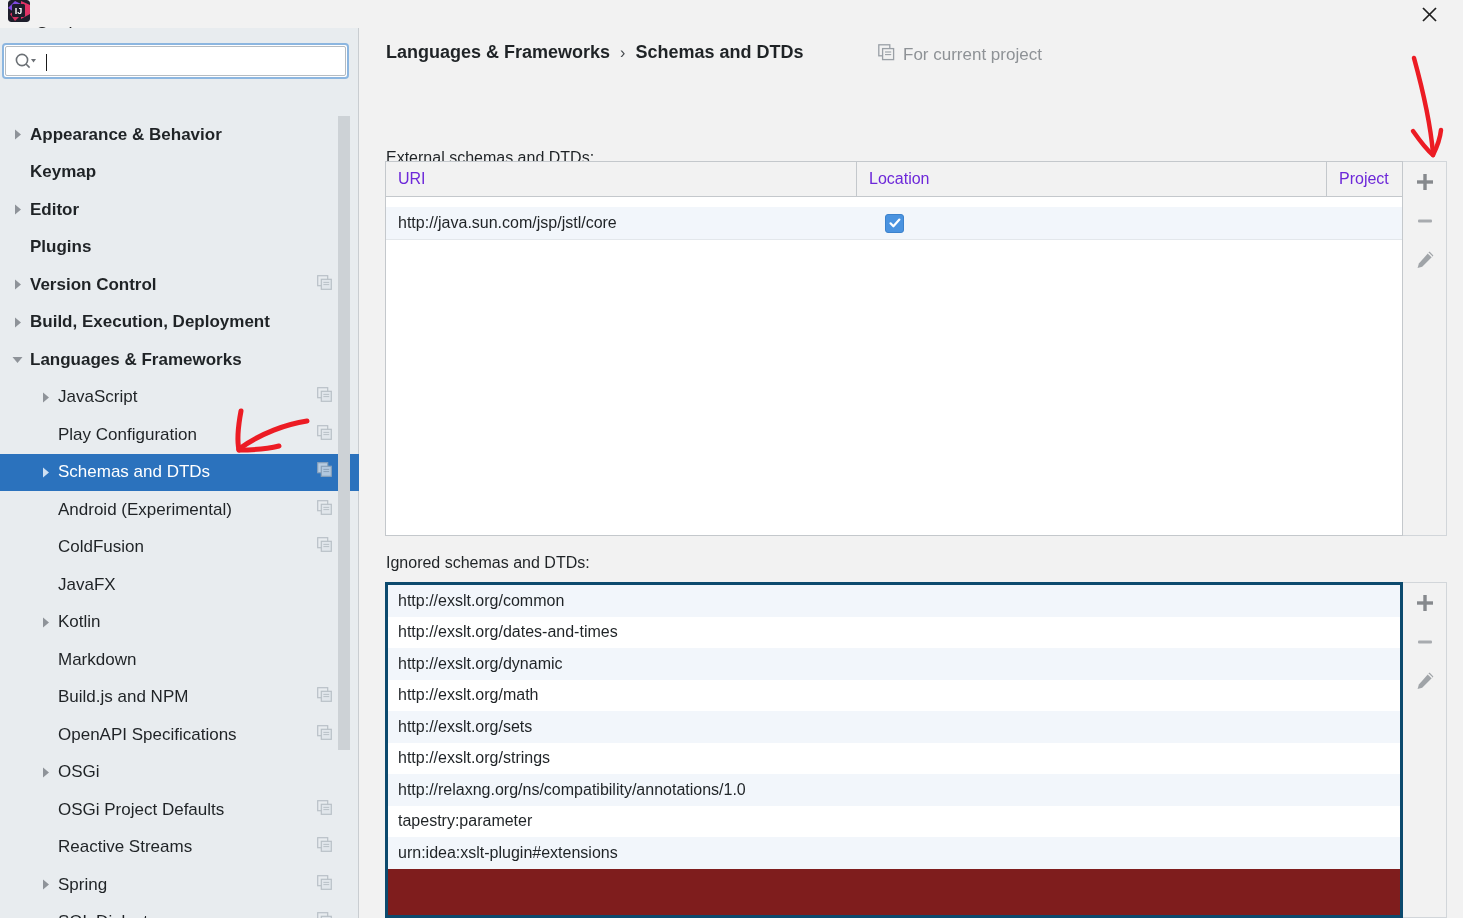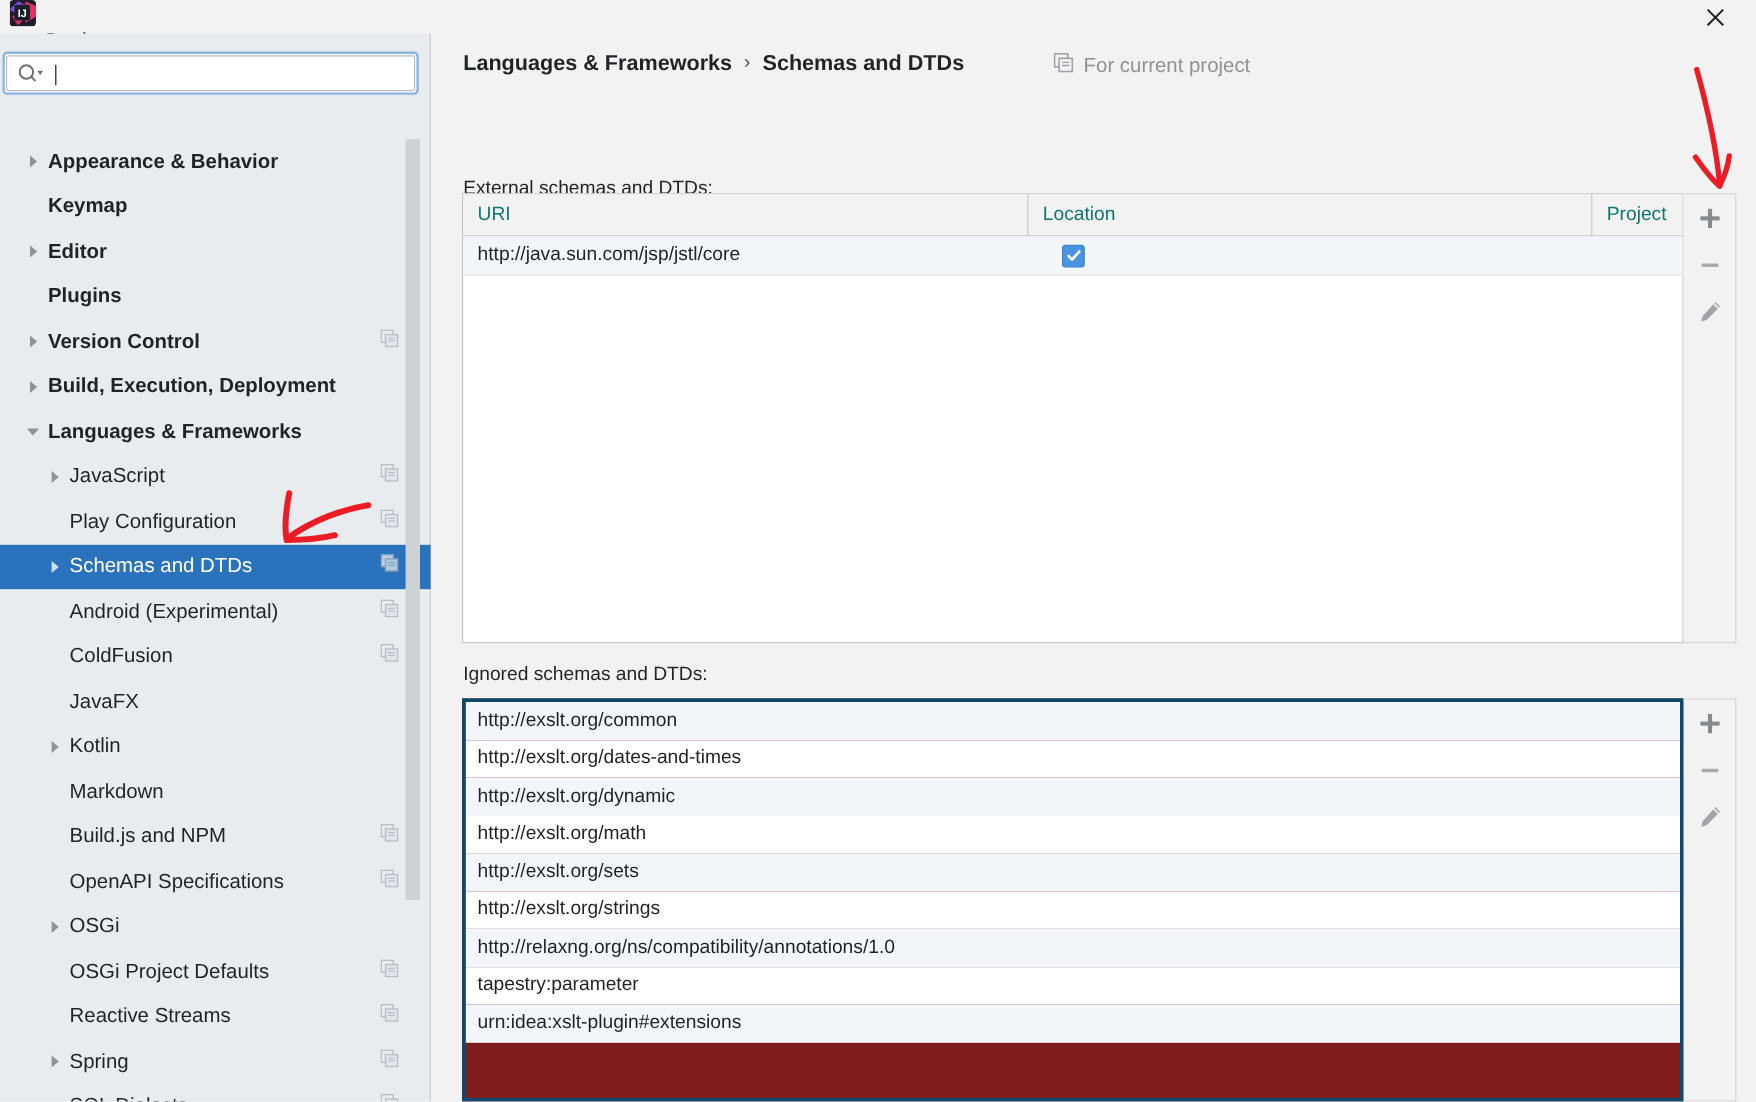--- a/index.html
+++ b/index.html
@@ -84,21 +84,21 @@
 
   .tree {
     position: absolute; left: 0; top: 88px;
     width: 359px; height: 830px;
     overflow: hidden;
   }
   .tree-row {
     position: relative;
     height: 37.5px;
     display: flex; align-items: center;
-    padding-left: 14px;
+    padding-left: 4px;
     cursor: default;
     color: #1f2326;
   }
   .tree-row.selected {
     background: #2b72bd;
     color: #ffffff;
   }
   .tree-row .arrow {
     width: 26px; flex: 0 0 26px;
     display: flex; align-items: center; justify-content: center;
@@ -157,31 +157,32 @@
     background: #ffffff;
     border: 1px solid #c4c8cc;
   }
   .ext-head {
     display: flex; height: 35px;
     background: #f2f2f2;
     border-bottom: 1px solid #c4c8cc;
     align-items: center;
   }
   .ext-head .th {
-    font-size: 16px; color: #0f766e;
+    font-size: 16px; color: #6d28d9;
     padding-left: 12px;
     height: 100%; display: flex; align-items: center;
   }
   .th.uri { width: 471px; border-right: 1px solid #c4c8cc; }
   .th.loc { width: 470px; border-right: 1px solid #c4c8cc; }
   .th.proj { width: 75px; }
   .ext-row {
     display: flex; height: 33px; align-items: center;
     background: #f2f6fb;
     border-bottom: 1px solid #e3e7eb;
+    margin-top: 10px;
   }
   .ext-row .td {
     font-size: 16px; color: #1f2326;
     padding-left: 12px;
     height: 100%; display: flex; align-items: center;
     overflow: hidden; white-space: nowrap;
   }
   .td.uri { width: 471px; }
   .td.loc { width: 470px; }
   .td.proj { width: 75px; justify-content: center; padding-left: 0; }

